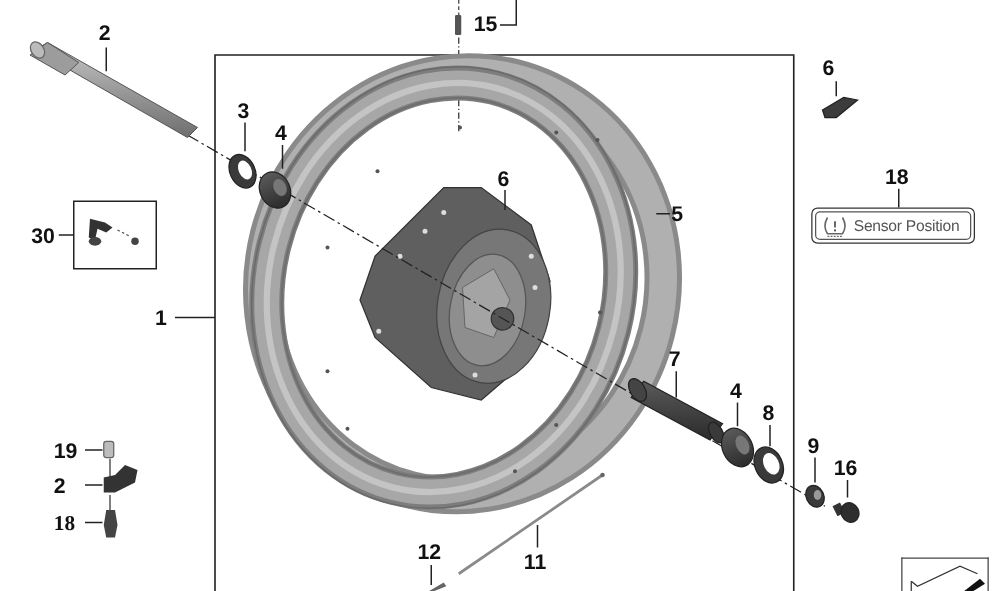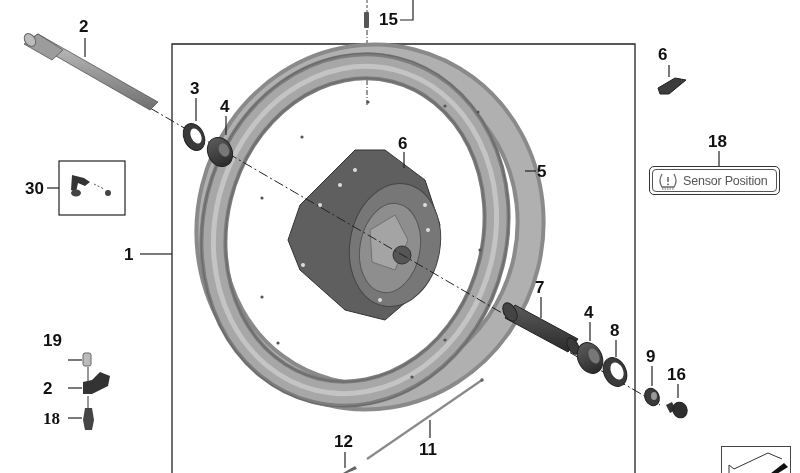--- a/index.html
+++ b/index.html
@@ -195,21 +195,21 @@
 <span class="lbl" style="left:535px;top:279px;">7</span>
 <span class="lbl" style="left:610px;top:322px;">8</span>
 <span class="lbl" style="left:646px;top:348px;">9</span>
 <span class="lbl" style="left:667px;top:366px;">16</span>
 <span class="lbl" style="left:419px;top:441px;">11</span>
 <span class="lbl" style="left:334px;top:433px;">12</span>
 <span class="lbl" style="left:379px;top:11px;text-align:right;">15</span>
 <span class="lbl" style="left:658px;top:46px;">6</span>
 <span class="lbl" style="left:43px;top:380px;">2</span>
 <span class="lbl" style="left:43px;top:410px;font-family:Liberation Serif, serif;">18</span>
-<span class="lbl" style="left:43px;top:332px;">19</span>
+<span class="lbl" style="left:43px;top:352px;">19</span>
 <span class="lbl" style="left:25px;top:180px;">30</span>
 <span class="lbl" style="left:708px;top:133px;">18</span>
 
 <div class="sensor-box">
   <div class="sensor-inner">
     <svg class="tpms-icon" viewBox="0 0 22 18">
       <path d="M5,2 Q1,9 5,15 L17,15 Q21,9 17,2" fill="none" stroke="#666" stroke-width="1.3"></path>
       <line x1="5" y1="17" x2="17" y2="17" stroke="#666" stroke-width="1" stroke-dasharray="1.5,1"></line>
       <line x1="11" y1="5" x2="11" y2="10" stroke="#555" stroke-width="1.4"></line>
       <circle cx="11" cy="12.3" r="0.9" fill="#555"></circle>

